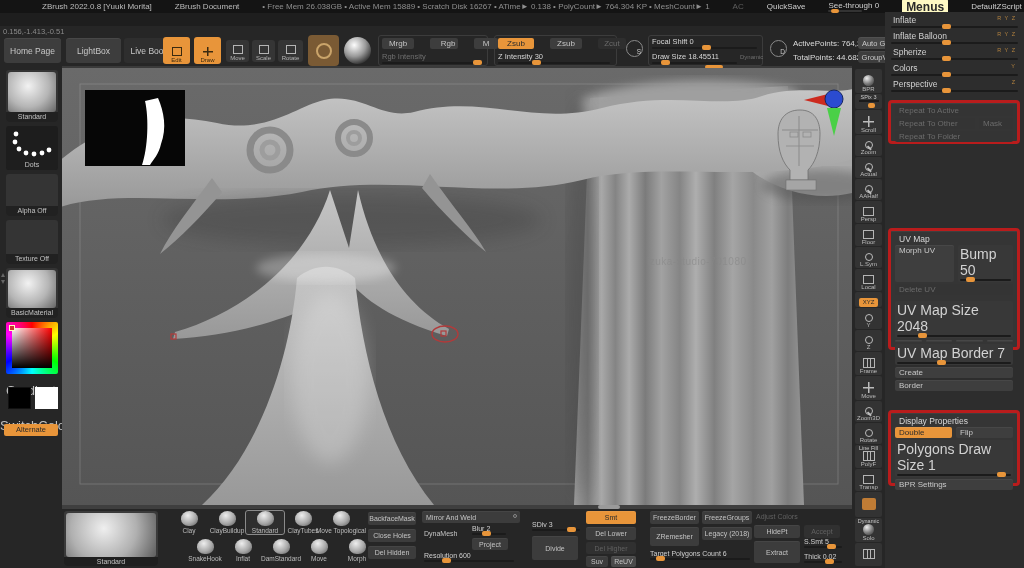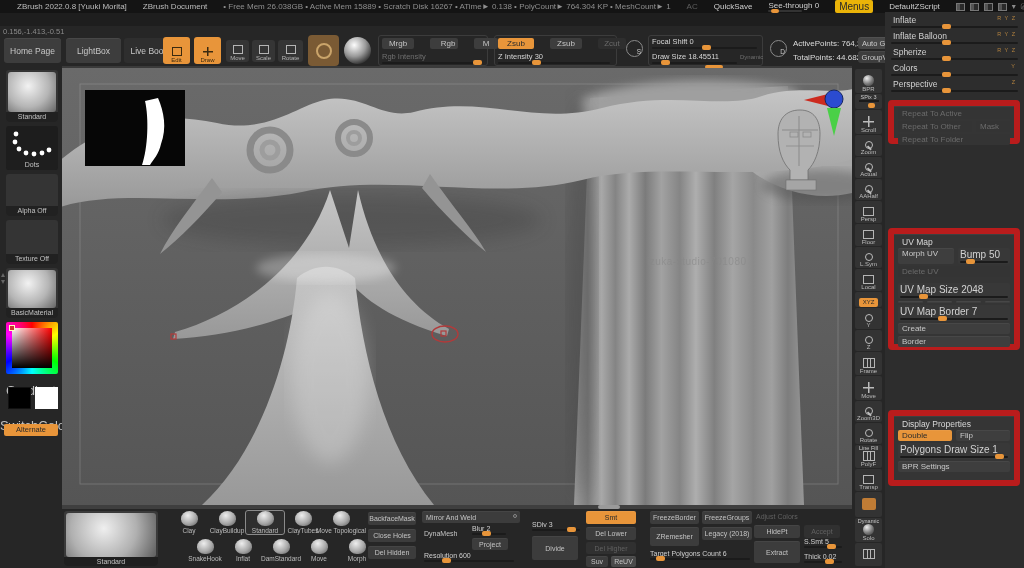--- a/index.html
+++ b/index.html
@@ -2,32 +2,32 @@
 <html><head>
 <meta charset="utf-8">
 <style>
   html,body{margin:0;padding:0;background:#111;}
   .app{position:relative;width:1024px;height:568px;background:#252525;overflow:hidden;
        font-family:"Liberation Sans",sans-serif;color:#c4c4c4;-webkit-font-smoothing:antialiased;}
   .app *{box-sizing:border-box;}
 
   
   .titlebar{position:absolute;top:0;left:0;width:1024px;height:13px;background:#141414;
-            display:flex;align-items:center;gap:16px;padding:0 1px;font-size:8px;color:#a9a9a9;white-space:nowrap;}
+            display:flex;align-items:center;gap:23px;padding:0 19px;font-size:8px;color:#a9a9a9;white-space:nowrap;}
   .tb-logo{width:11px;height:10px;background:linear-gradient(135deg,#8a8a8a 20%,#3a3a3a 60%);
            clip-path:polygon(0 100%,35% 0,100% 25%,45% 100%);}
   .tb-title{color:#bdbdbd;}
   .tb-doc{color:#bdbdbd;}
   .tb-stats{color:#8f8f8f;}
   .tb-ac{margin-left:auto;color:#5f5f5f;}
   .tb-qs{color:#cfcfcf;}
   .tb-see{position:relative;color:#cfcfcf;padding-bottom:2px;}
   .tb-see .track{position:absolute;left:0;bottom:0;width:34px;height:2px;background:#333;}
   .tb-see .track i{position:absolute;left:8%;top:-1px;width:8px;height:4px;background:#e8953a;border-radius:2px;}
-  .tb-menus{background:#eab308;color:#2a2a2a;padding:1px 4px;border-radius:2px;font-size:10px;}
+  .tb-menus{background:#fef9c3;color:#2a2a2a;padding:1px 4px;border-radius:2px;font-size:12px;font-weight:bold;}
   .tb-zs{color:#cfcfcf;}
   .tb-icons{display:flex;gap:5px;align-items:center;color:#8a8a8a;font-size:8px;}
   .tb-ic{width:9px;height:8px;border:1px solid #777;background:linear-gradient(90deg,#555 40%,#2a2a2a 40%);}
   .tb-close{color:#bdbdbd;font-size:10px;line-height:10px;}
 
   
   .menubar{position:absolute;top:13px;left:0;width:885px;height:13px;background:#1e1e1e;
            display:flex;align-items:center;padding-left:26px;font-size:8.4px;color:#b4b4b4;}
   .mi{padding:0 4.4px;cursor:default;}
 
@@ -114,29 +114,29 @@
   .g-ghost{width:14px;height:12px;background:#a1713a;border-radius:2px;}
   .rs-item.active .rs-label:not(:empty){background:#e8953a;color:#2a2a2a;border-radius:2px;padding:1px 4px;height:auto;}
   .rs-item.active .g-ghost{background:#c07c35;}
 
   
   .toolpanel{position:absolute;top:12px;left:885px;width:139px;height:556px;background:#2d2d2d;font-size:8.5px;}
   .tp-slider{position:relative;height:16px;margin:0 6px;}
   .tp-slider .lab{position:absolute;left:2px;top:1px;color:#d2d2d2;}
   .tp-slider .keys{position:absolute;right:2px;top:1px;font-size:5.5px;color:#b2823f;letter-spacing:1px;}
   .tp-slider .track{position:absolute;left:0;right:0;bottom:2px;}
-  .group{position:absolute;left:3px;right:4px;border:6px solid #b91c1c;background:#353535;border-radius:4px;
+  .group{position:absolute;left:3px;right:4px;border:3px solid #b91c1c;background:#353535;border-radius:4px;
          box-shadow:inset 0 1px 0 rgba(255,255,255,.05);padding:2px 4px;}
   .g-row{display:flex;gap:4px;margin-bottom:2px;}
   .p-btn{background:#3e3e3e;border-radius:2px;color:#c8c8c8;font-size:8px;padding:1px 4px;flex:1;
          box-shadow:inset 0 1px 0 rgba(255,255,255,.05);}
   .p-btn.dim{background:#343434;color:#6b6b6b;box-shadow:none;}
   .p-btn.orange{background:#e8953a;color:#2b2b2b;}
   .p-btn.fixed{flex:none;}
-  .mini-slider{flex:1;position:relative;font-size:10px;color:#d2d2d2;padding:1px 2px 4px 2px;background:#383838;border-radius:2px;}
+  .mini-slider{flex:1;position:relative;font-size:14px;color:#d2d2d2;padding:1px 2px 4px 2px;background:#383838;border-radius:2px;}
   .mini-slider .track{position:absolute;left:2px;right:2px;bottom:1px;}
   .plabel{height:13px;line-height:13px;padding-left:12px;color:#d2d2d2;}
   .plabel.big{height:16px;line-height:16px;}
   .tp-head{font-size:8.5px;color:#d8d8d8;height:12px;line-height:12px;padding-left:4px;}
 
   
   .bottomtray{position:absolute;top:505px;left:62px;width:790px;height:63px;background:#262626;font-size:7px;}
   .bt-div{position:absolute;top:0;left:0;width:790px;height:4px;background:#3f3f3f;}
   .bt-div i{position:absolute;left:536px;top:0;width:22px;height:4px;background:#9a9a9a;border-radius:2px;}
   .big-thumb{position:absolute;left:2px;top:6px;width:94px;height:55px;background:#3a3a3a;border-radius:3px;}

